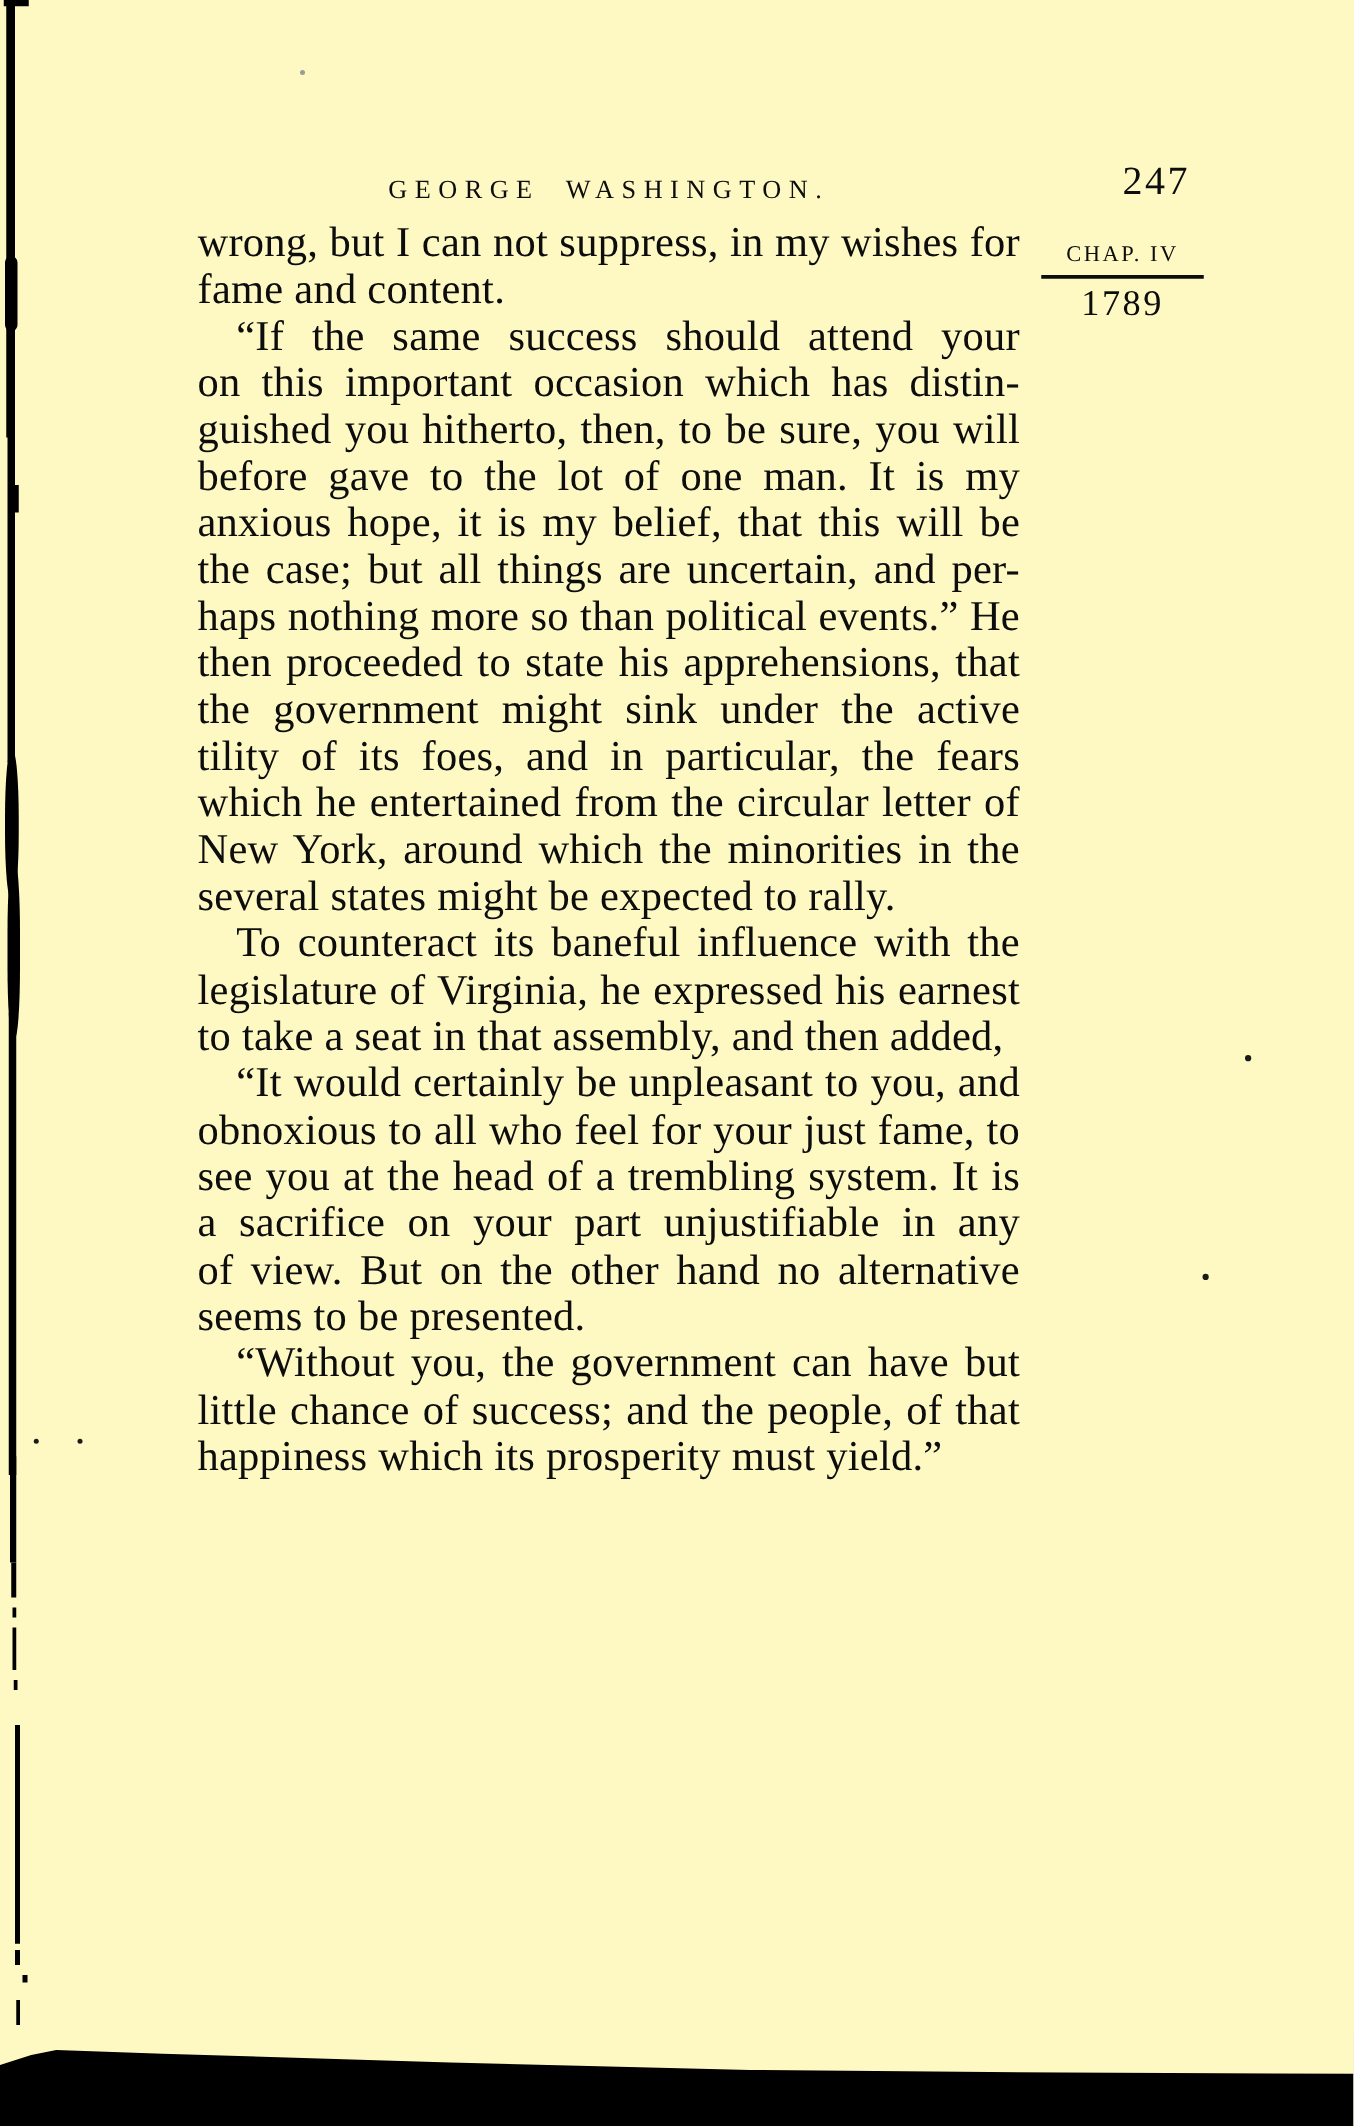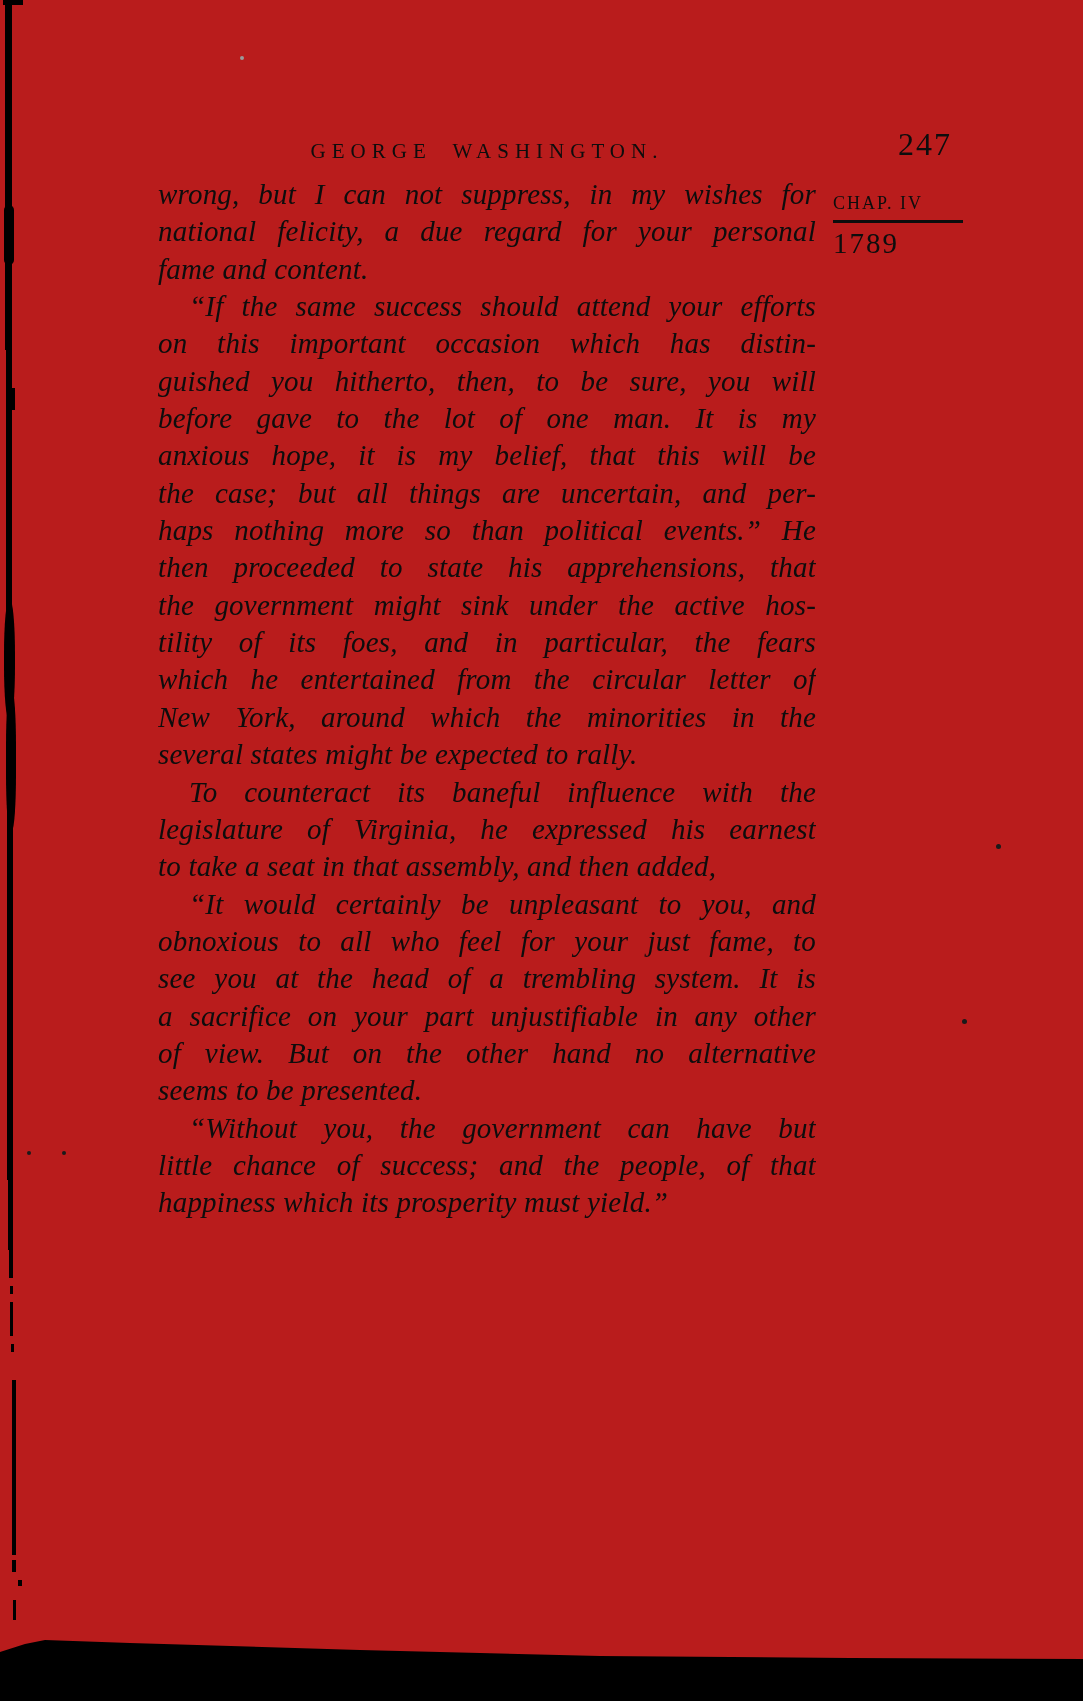--- a/index.html
+++ b/index.html
@@ -1,38 +1,39 @@
 <!DOCTYPE html>
 <html><head>
 <meta charset="utf-8">
 <style>
   html, body { margin:0; padding:0; background:#e8e8e8; }
   .page {
     position:relative; width:1083px; height:1701px;
-    background:#b91c1c; overflow:hidden;
+    background:#fef9c3; overflow:hidden;
     font-family:"Liberation Serif", serif; color:#0d0d0d;
   }
   .running-head {
     position:absolute; left:158px; top:139px; width:658px;
     text-align:center; font-size:21px; letter-spacing:6px;
     word-spacing:10px; font-weight:normal;
   }
   .page-number {
     position:absolute; left:898px; top:126px; width:80px;
     font-size:32px; letter-spacing:2px;
   }
   .margin-note {
     position:absolute; left:833px; top:193px; width:130px;
+    text-align:center;
   }
   .margin-chapter { font-size:18px; letter-spacing:2px; }
   .margin-rule { margin:6px 0 4px 0; height:3px; background:#0d0d0d; }
   .margin-year { font-size:29px; letter-spacing:2px; }
   .bodytext {
     position:absolute; left:158px; top:176px; width:658px;
-    font-size:29px; line-height:37.35px; letter-spacing:0.2px;font-style:italic;
+    font-size:34px; line-height:37.35px; letter-spacing:0.2px;
   }
   .line {
     height:37.35px; overflow:hidden;
     text-align:justify; text-align-last:justify;
   }
   .line.last { text-align:right; text-align-last:left; }
   .line.indent { text-indent:31px; }
   .artifact { position:absolute; background:#000; }
   .speck { position:absolute; background:#1a1a1a; border-radius:50%; }
   .speck.faint { background:#9a9a9a; }
@@ -52,21 +53,20 @@
   <div class="page-number">247</div>
 
   <div class="margin-note">
     <div class="margin-chapter">CHAP. IV</div>
     <div class="margin-rule"></div>
     <div class="margin-year">1789</div>
   </div>
 
   <div class="bodytext">
     <div class="line">wrong, but I can not suppress, in my wishes for</div>
-    <div class="line">national felicity, a due regard for your personal</div>
     <div class="line last">fame and content.</div>
 
     <div class="line indent">“If the same success should attend your efforts</div>
     <div class="line">on this important occasion which has distin-</div>
     <div class="line">guished you hitherto, then, to be sure, you will</div>
     <div class="line">before gave to the lot of one man. It is my</div>
     <div class="line">anxious hope, it is my belief, that this will be</div>
     <div class="line">the case; but all things are uncertain, and per-</div>
     <div class="line">haps nothing more so than political events.” He</div>
     <div class="line">then proceeded to state his apprehensions, that</div>

